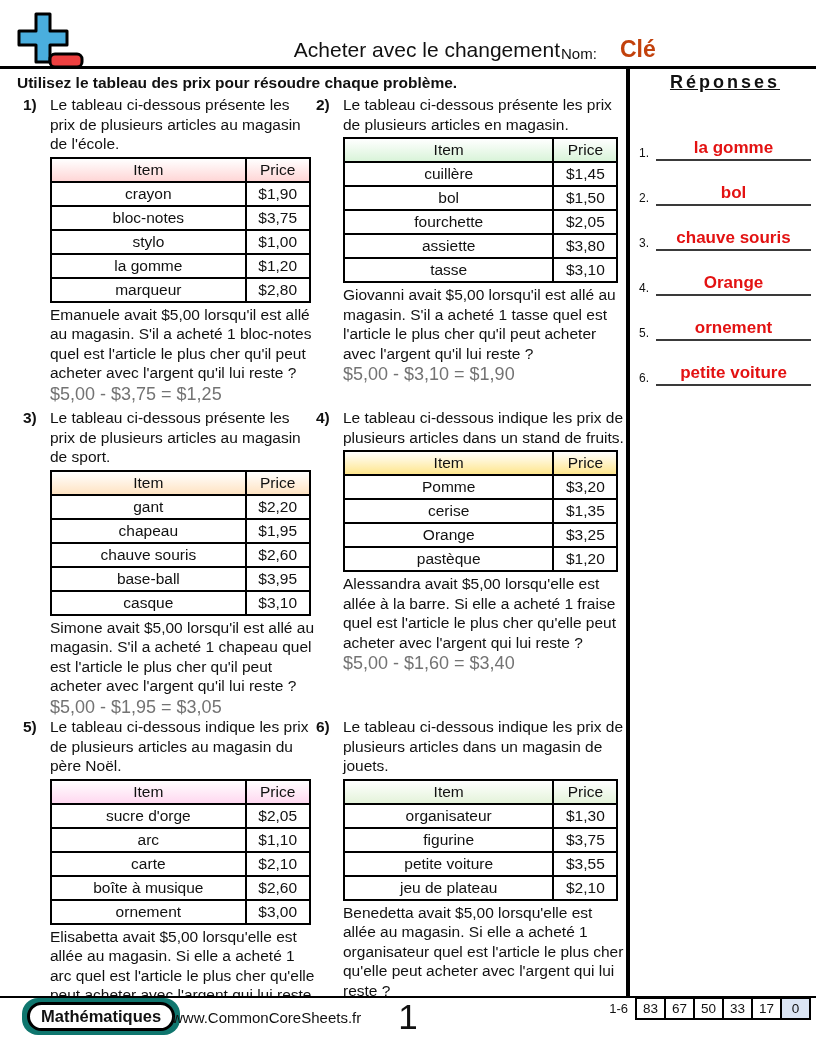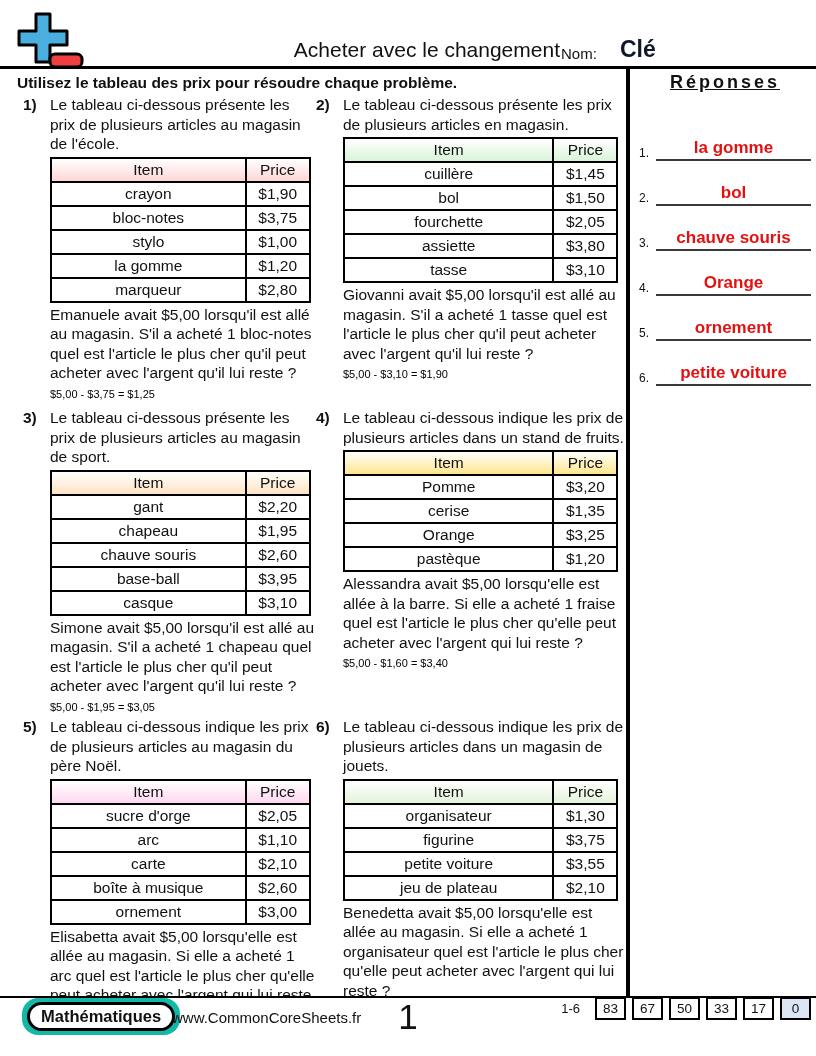--- a/index.html
+++ b/index.html
@@ -3,21 +3,21 @@
 <meta charset="utf-8">
 <style>
   html,body{margin:0;padding:0;background:#888;}
   .page{position:relative;width:816px;height:1056px;background:#ffffff;margin:0 auto;
         font-family:"Liberation Sans",sans-serif;color:#111;overflow:hidden;}
 
   
   .logo{position:absolute;left:12px;top:10px;width:76px;height:62px;}
   .title{position:absolute;left:120px;top:38px;width:440px;text-align:right;font-size:21px;}
   .nom-label{position:absolute;left:561px;top:45px;font-size:15px;}
-  .nom-value{position:absolute;left:620px;top:36px;font-size:23px;font-weight:bold;color:#0f172a;}
+  .nom-value{position:absolute;left:620px;top:36px;font-size:23px;font-weight:bold;color:#c2410c;}
   .topline{position:absolute;left:0;top:66px;width:816px;height:3px;background:#000;}
   .instruction{position:absolute;left:17px;top:74px;font-size:15.5px;font-weight:bold;}
 
   
   .divider{position:absolute;left:626px;top:66px;height:931px;width:4px;
            border-left:2px solid #000;border-right:2px solid #000;box-sizing:border-box;}
 
   
   .answers{position:absolute;left:639px;top:72px;width:172px;}
   .answers-title{font-size:18px;font-weight:bold;text-align:center;letter-spacing:3px;
@@ -29,36 +29,36 @@
 
   
   .problem{position:absolute;display:flex;box-sizing:border-box;}
   .pnum{flex:0 0 27px;font-weight:bold;font-size:15.5px;line-height:19.5px;}
   .pbody{flex:1;}
   .intro,.question{font-size:15.5px;line-height:19.5px;margin:0;}
   table{border-collapse:collapse;margin:3px 0 2px 0;width:98%;}
   th,td{border:2px solid #000;text-align:center;font-size:15.5px;font-weight:normal;
         height:22px;padding:0 3px;}
   th:last-child,td:last-child{width:56px;}
-  .answer{color:#000000;font-size:11px;line-height:19.5px;margin:2px 0 0 0;min-height:1px;}
+  .answer{color:#737373;font-size:18px;line-height:19.5px;margin:2px 0 0 0;min-height:1px;}
   #p1{left:23px;top:95px;width:293px;}
   #p2{left:316px;top:95px;width:308px;}
   #p3{left:23px;top:408px;width:293px;}
   #p4{left:316px;top:408px;width:308px;}
   #p5{left:23px;top:717px;width:293px;height:281px;overflow:hidden;}
   #p6{left:316px;top:717px;width:308px;height:281px;overflow:hidden;}
 
   
   .footline{position:absolute;left:0;top:996px;width:816px;height:2px;background:#000;}
-  .badge{position:absolute;left:22px;top:998px;background:#14b8a6;border-radius:16px;padding:4px 5px;}
+  .badge{position:absolute;left:22px;top:998px;background:#0f766e;border-radius:16px;padding:4px 5px;}
   .badge-inner{display:block;background:#fff;border:3px solid #000;border-radius:999px;
                padding:2px 11px;font-weight:bold;font-size:16.5px;white-space:nowrap;}
   .website{position:absolute;left:172px;top:1009px;font-size:15px;}
   .pageno{position:absolute;left:0;top:997px;width:816px;text-align:center;font-size:35px;}
-  .scores{position:absolute;right:5px;top:997px;display:flex;align-items:center;gap:8px;}
+  .scores{position:absolute;right:5px;top:997px;display:flex;align-items:center;}
   .score-label{font-size:13px;margin-right:9px;}
   .score-box{width:27px;height:19px;border:2px solid #000;margin-left:-2px;display:flex;
              align-items:center;justify-content:center;font-size:13.5px;background:#fff;}
 </style>
 </head>
 <body>
 
 <div class="page">
 
   <div class="logo">

